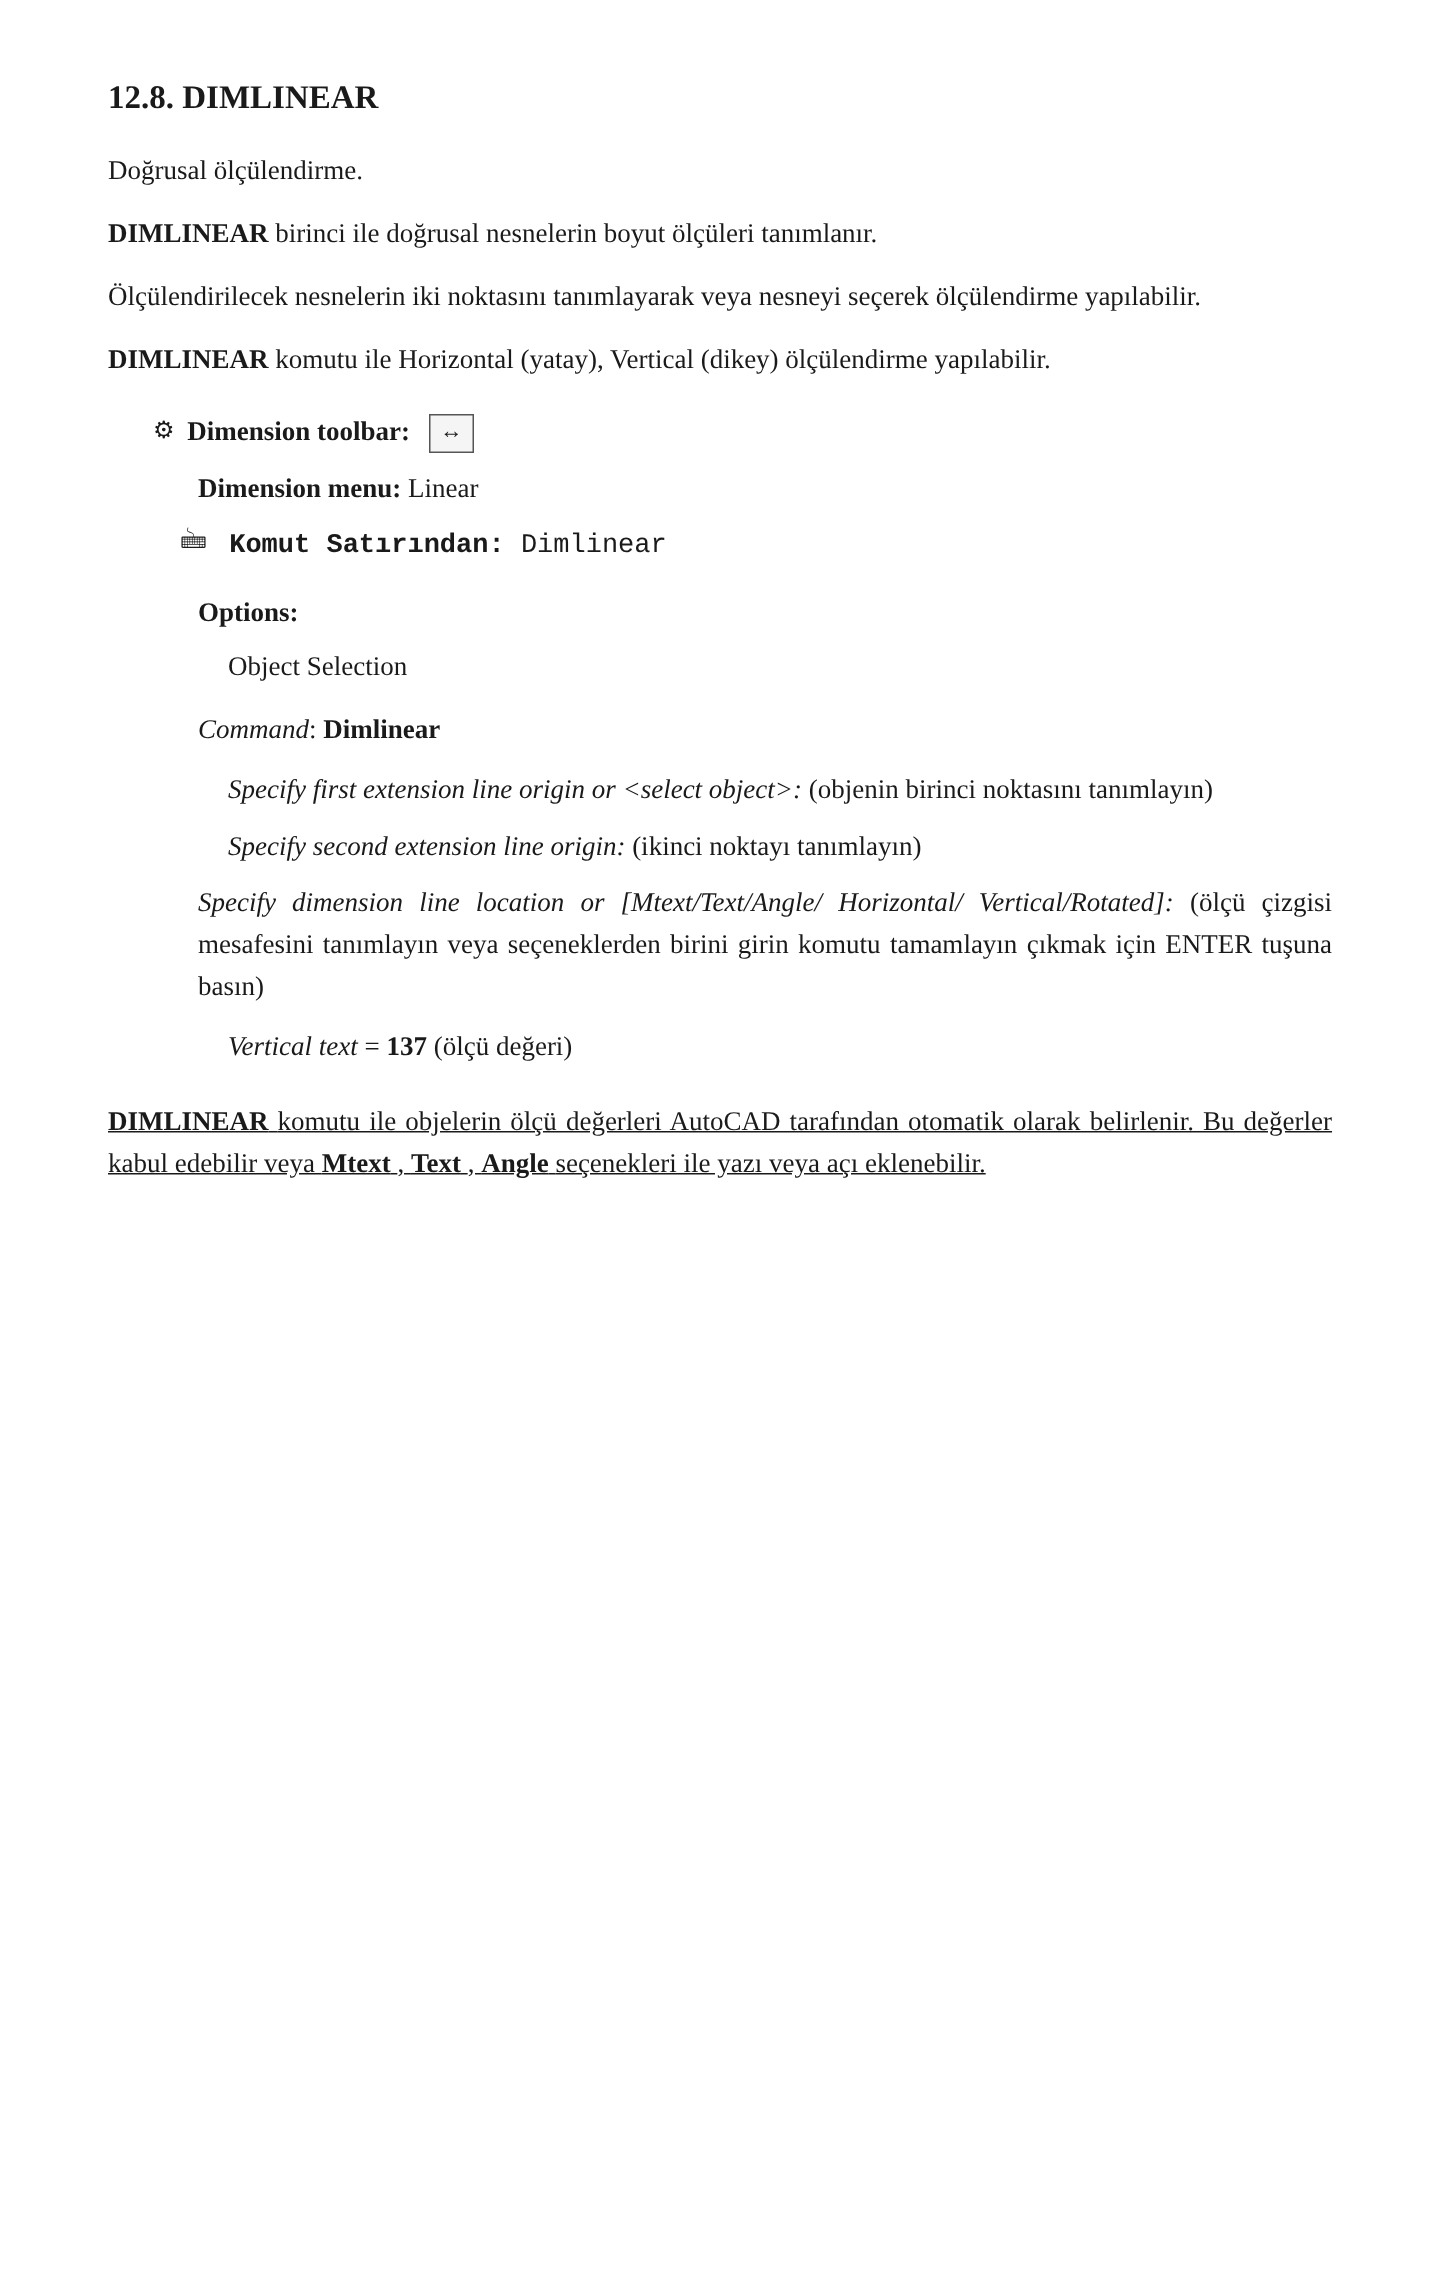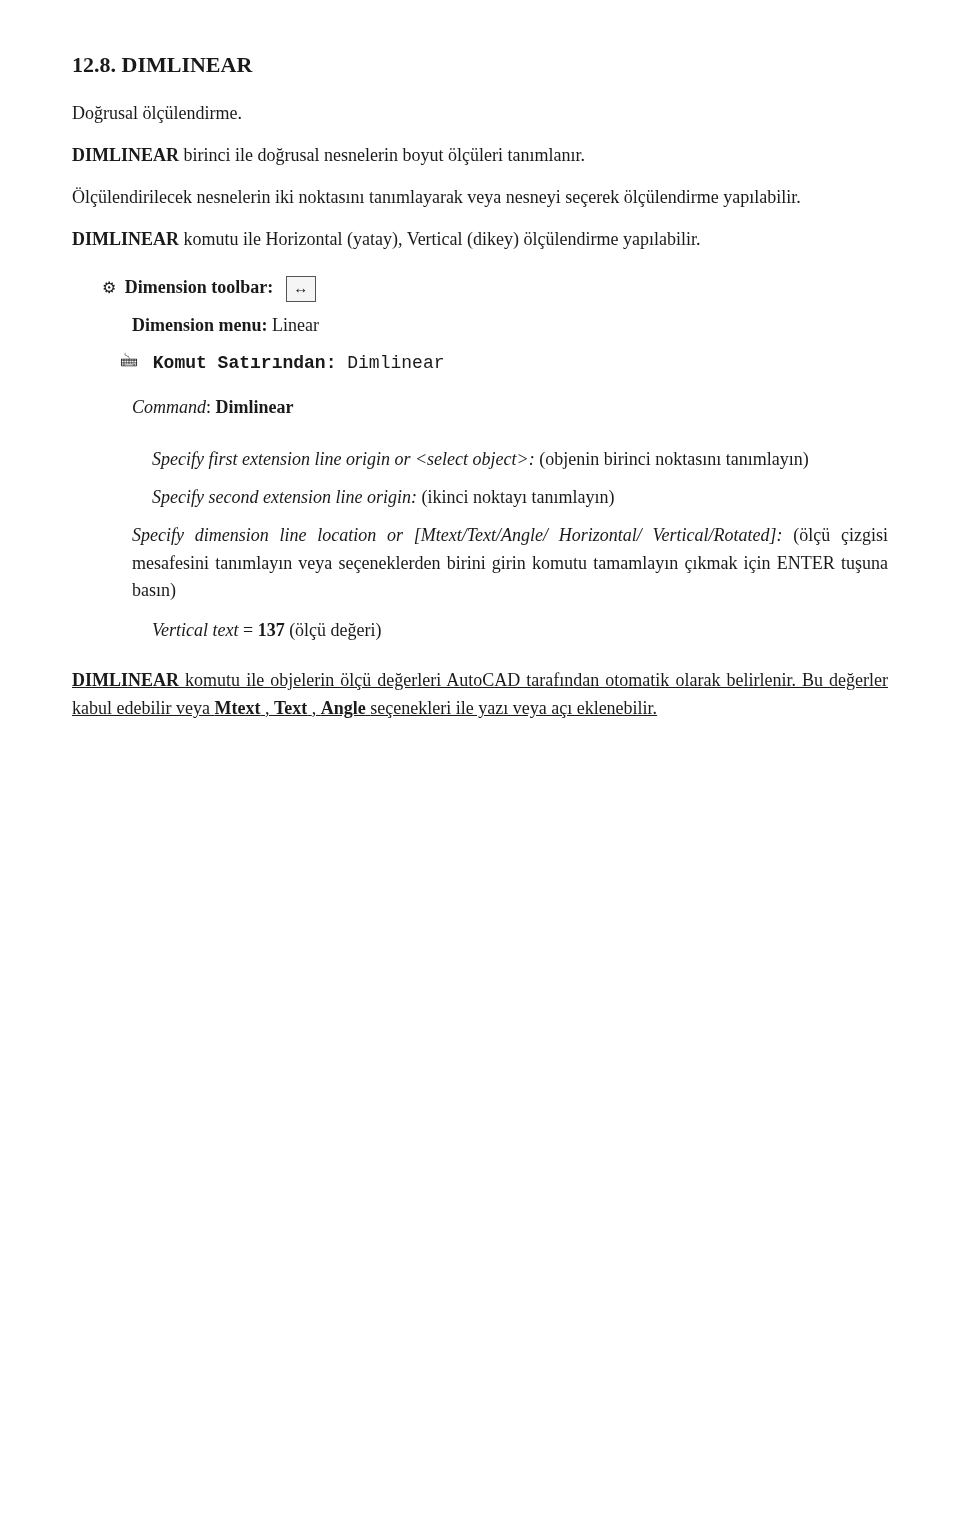--- a/index.html
+++ b/index.html
@@ -138,28 +138,34 @@
   <span> Linear</span>
 </div>
 
 <div class="dim-section" style="margin-left: 48px; margin-top: 10px; font-family: Liberation Mono, monospace;">
   <span class="keyboard-icon">🖮</span>
   <span class="bold">Komut Satırından:</span>
   <span> Dimlinear</span>
 </div>
 
 <div style="margin-left: 60px; margin-top: 16px;">
+  <div class="options-label">
+    <span>Options:</span>
+  </div>
+  <div class="option-item">
+    <span>Object Selection</span>
+  </div>
 </div>
 
 <div style="margin-left: 60px; margin-top: 14px;">
   <span class="italic">Command</span><span>: </span>
   <span class="bold">Dimlinear</span>
 </div>
 
-<div class="specify-block" style="margin-top: 24px; margin-left: 80px;">
+<div class="specify-block" style="margin-top: 12px; margin-left: 80px;">
   <span class="italic specify-text">Specify first extension line origin or &lt;select object&gt;:</span>
   <span> (objenin birinci noktasını tanımlayın)</span>
 </div>
 
 <div class="specify-indent" style="margin-left: 80px; margin-top: 8px;">
   <span class="italic specify-text">Specify second extension line origin:</span>
   <span> (ikinci noktayı tanımlayın)</span>
 </div>
 
 <div style="margin-left: 60px; margin-top: 8px; text-align: justify;">

